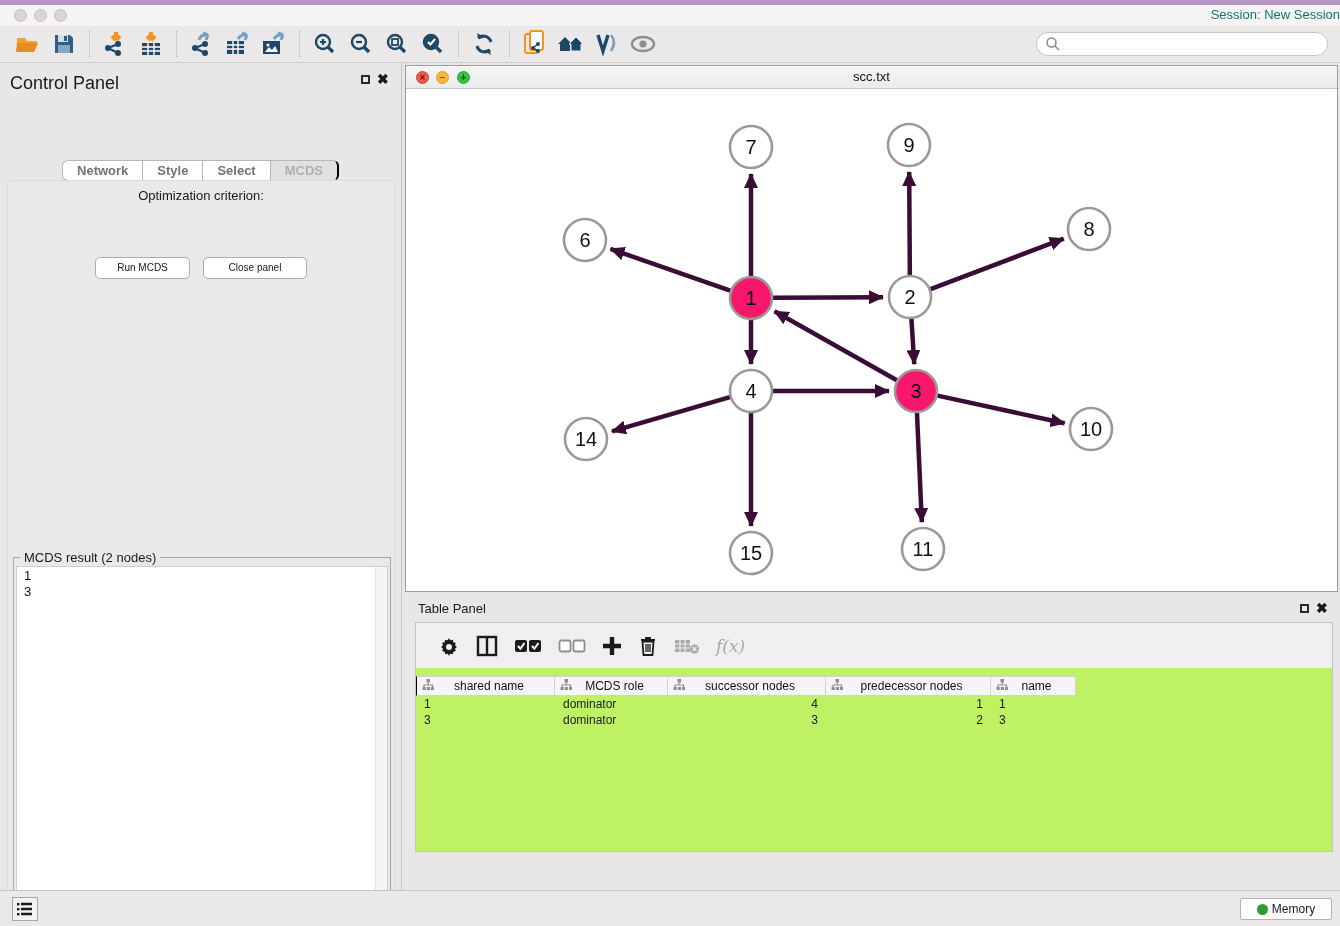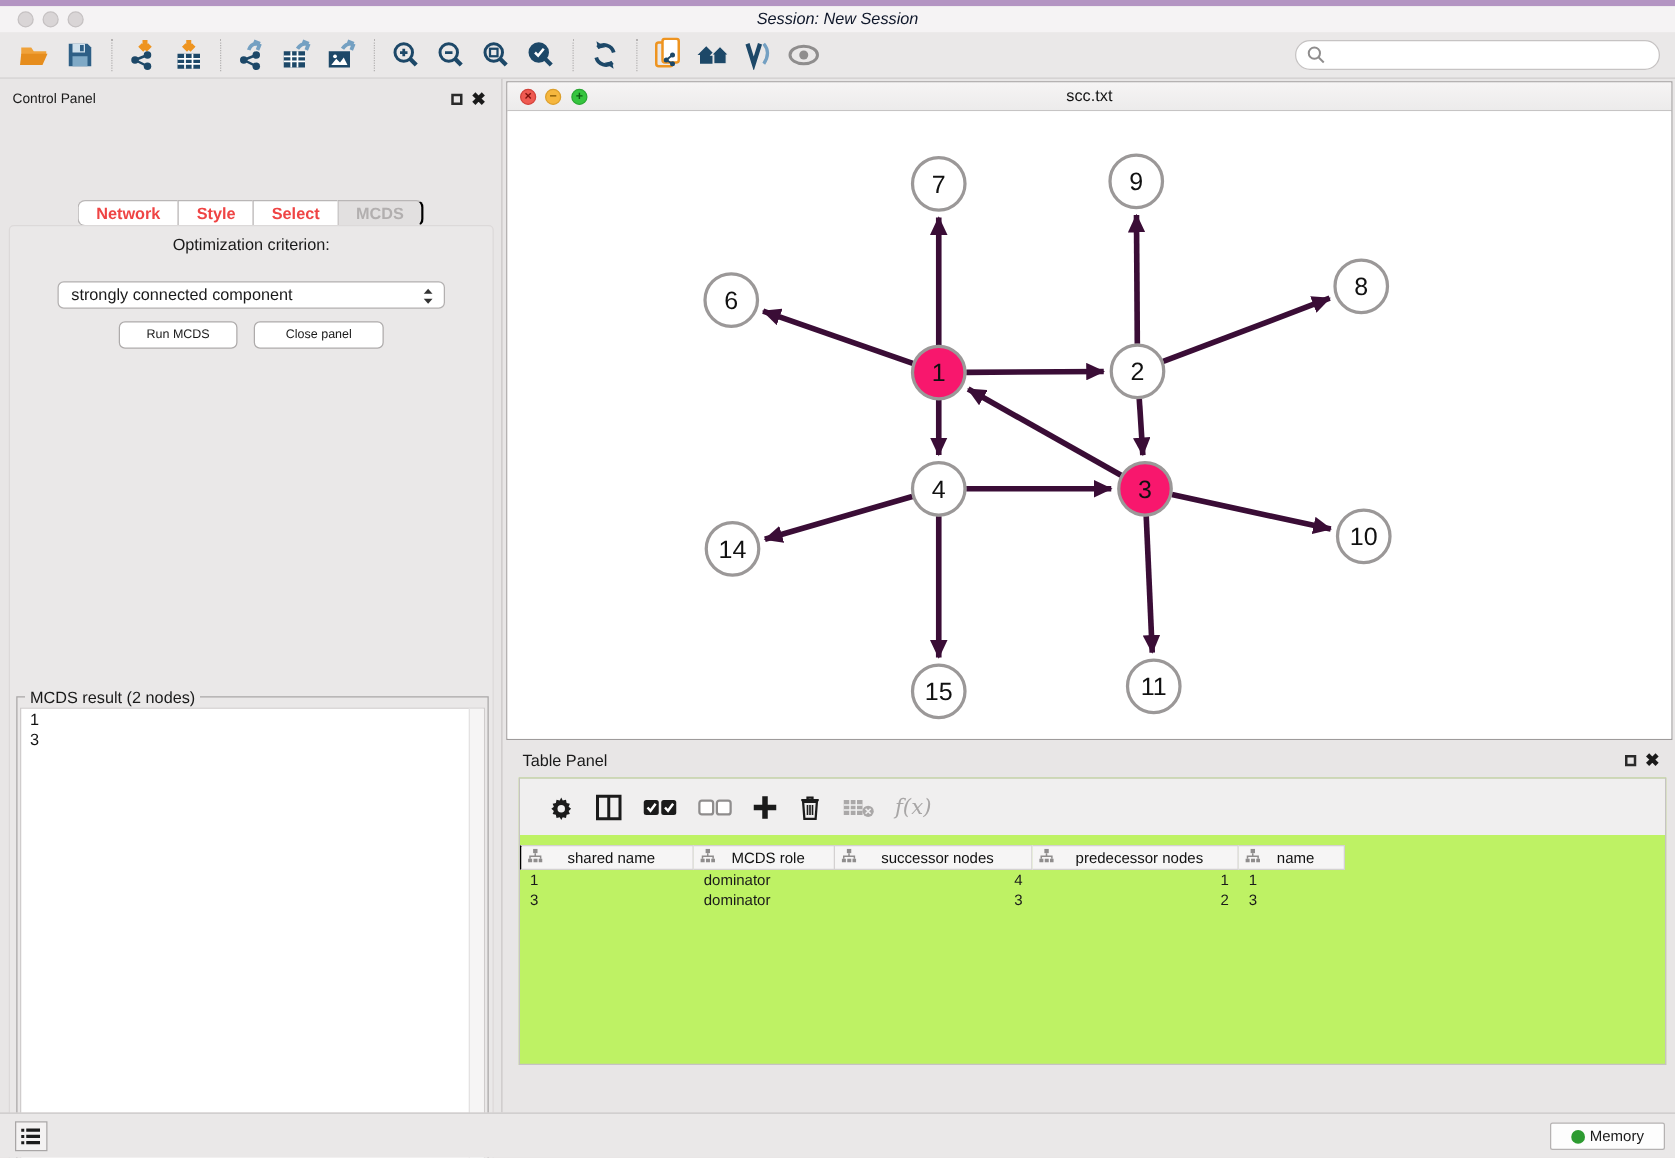--- a/index.html
+++ b/index.html
@@ -2,36 +2,36 @@
 <html><head>
 <meta charset="utf-8">
 <style>
   * { margin:0; padding:0; box-sizing:border-box; }
   html,body { width:1340px; height:926px; }
   body { position:relative; background:#e8e6e6; font-family:"Liberation Sans",sans-serif; overflow:hidden; color:#1a1a1a; }
 
   
   .purple-strip { position:absolute; top:0; left:0; width:100%; height:5px; background:#b394c2; }
   .titlebar { position:absolute; top:5px; left:0; width:100%; height:21px; background:#f5f3f4; }
-  .titlebar .title { position:absolute; left:0; right:0; top:2px; text-align:center; font-size:13px; color:#0f172a;font-style:italic; }
+  .titlebar .title { position:absolute; left:0; right:0; top:2px; text-align:right; font-size:13px; color:#0f766e; }
   .tl-dot { position:absolute; top:4px; width:13px; height:13px; border-radius:50%; background:#d9d5d6; border:1px solid #c5c1c2; }
 
   
   .main-toolbar { position:absolute; top:26px; left:0; width:100%; height:37px; background:#eae8e8; border-bottom:1px solid #d0cdcd; display:flex; align-items:center; padding-left:10px; }
   .tb-icon { width:30px; height:28px; display:flex; align-items:center; justify-content:center; margin:0 3px; }
   .tb-sep { width:1px; height:26px; border-left:1px dotted #b5b2b2; margin:0 7px; }
   .search-wrap { position:absolute; right:12px; top:6px; width:292px; height:24px; background:#fff; border:1px solid #c6c3c3; border-radius:13px; display:flex; align-items:center; padding-left:8px; }
 
   
   .control-panel { position:absolute; top:63px; left:0; width:402px; height:827px; background:#e8e6e6; border-right:1px solid #c9c6c6; }
-  .cp-title { position:absolute; top:10px; left:10px; font-size:11px; color:#1a1a1a; }
+  .cp-title { position:absolute; top:10px; left:10px; font-size:18px; color:#1a1a1a; }
   .panel-float { position:absolute; top:12px; width:9px; height:9px; border:2px solid #2a2a2a; }
   .panel-close { position:absolute; top:8px; font-size:14px; font-weight:bold; color:#1a1a1a; }
   .cp-tabs { position:absolute; top:97px; left:0; width:100%; display:flex; justify-content:center; }
-  .tab { height:21px; padding:0 14px; font-size:13px; font-weight:bold; background:#fff; border:1px solid #b9b6b6; border-right:none; line-height:20px; color:#ef4444; }
+  .tab { height:21px; padding:0 14px; font-size:13px; font-weight:bold; background:#fff; border:1px solid #b9b6b6; border-right:none; line-height:20px; color:#737373; }
   .tab:first-child { border-top-left-radius:6px; border-bottom-left-radius:6px; }
   .tab:last-child  { border-right:2px solid #000000; border-top-right-radius:6px; border-bottom-right-radius:6px; }
   .tab.selected { background:#e2e0e0; color:#b2afaf; border-bottom-color:#e9e7e7; }
   .cp-inner { position:absolute; top:117px; left:7px; width:388px; height:761px; background:#eae8e8; border:1px solid #dcd9d9; border-radius:4px; }
   .opt-label { position:absolute; top:7px; left:0; width:100%; text-align:center; font-size:13px; }
   .cp-select { position:absolute; top:44px; left:38px; width:310px; height:22px; background:#fff; border:1px solid #b3b0b0; border-radius:5px; font-size:13px; line-height:20px; padding-left:10px; }
   .cp-select .chevrons { position:absolute; right:7px; top:3px; }
   .cp-btn { position:absolute; top:76px; height:22px; background:#fff; border:1px solid #aeabab; border-radius:5px; font-size:10px; text-align:center; line-height:20px; }
   .fieldset { position:absolute; top:376px; left:5px; width:378px; height:382px; border:1px solid #a9a6a6; }
   .fieldset .legend { position:absolute; top:-8px; left:6px; background:#eae8e8; padding:0 4px; font-size:13px;text-align:right; }
@@ -222,29 +222,20 @@
   <span class="panel-float" style="left:361px"></span>
   <span class="panel-close" style="left:377px">✖</span>
   <div class="cp-tabs">
       <span class="tab">Network</span>
       <span class="tab">Style</span>
       <span class="tab">Select</span>
       <span class="tab selected">MCDS</span>
     </div>
   <div class="cp-inner">
     <div class="opt-label">Optimization criterion:</div>
-    <div class="cp-select">
-      <span>strongly connected component</span>
-      <span class="chevrons">
-        <svg width="11" height="16">
-            <path d="M2 6 l3.5 -4 3.5 4z" fill="#333"></path>
-            <path d="M2 10 l3.5 4 3.5 -4z" fill="#333"></path>
-          </svg>
-      </span>
-    </div>
     <div class="cp-btn" style="left:87px; width:95px">Run MCDS</div>
     <div class="cp-btn" style="left:195px; width:104px">Close panel</div>
     <div class="fieldset">
       <span class="legend">MCDS result (2 nodes)</span>
       <div class="result-box">
         <div>
             <div class="result-line">1</div>
             <div class="result-line">3</div>
           </div>
         <div class="result-scroll"></div>

